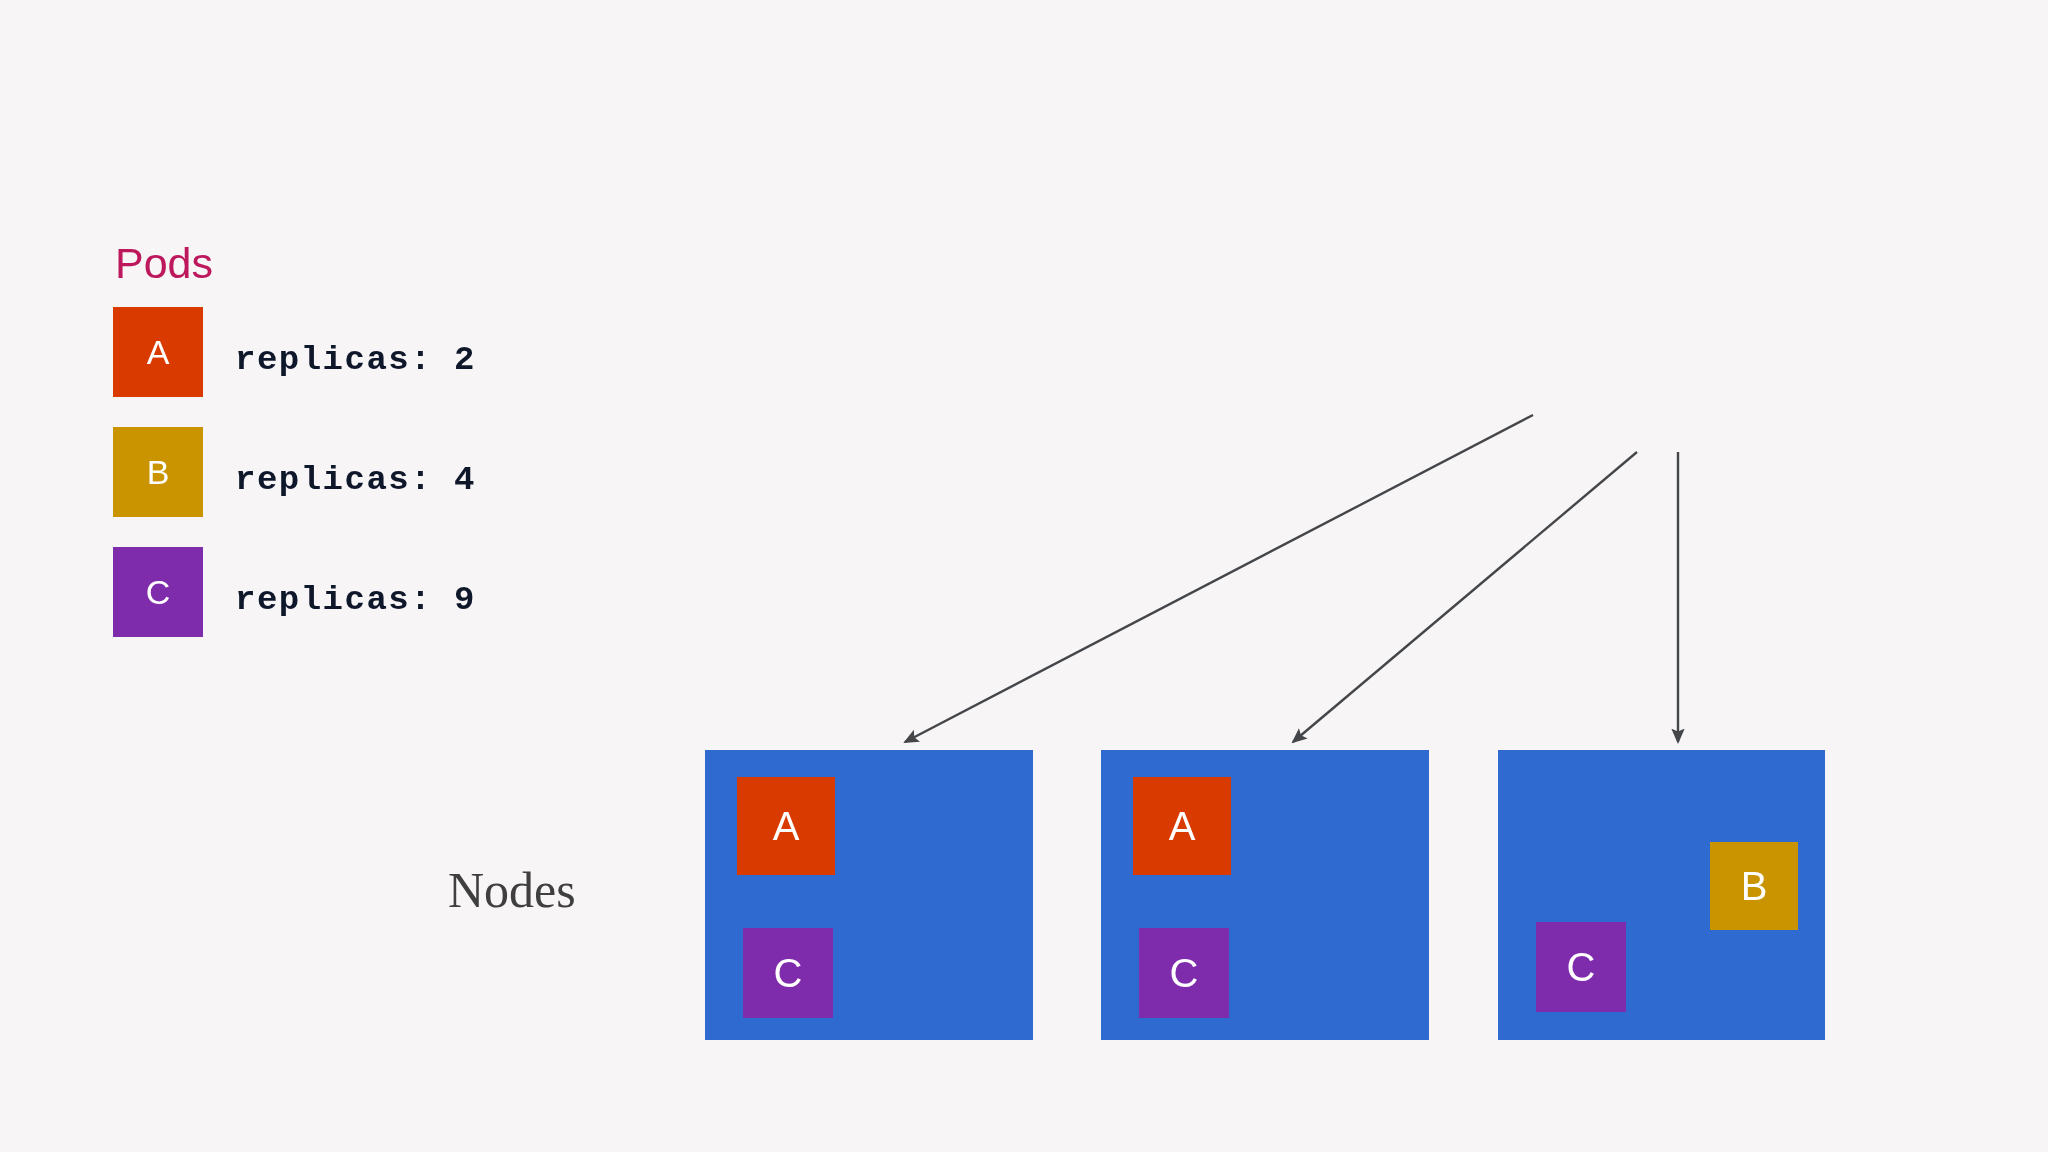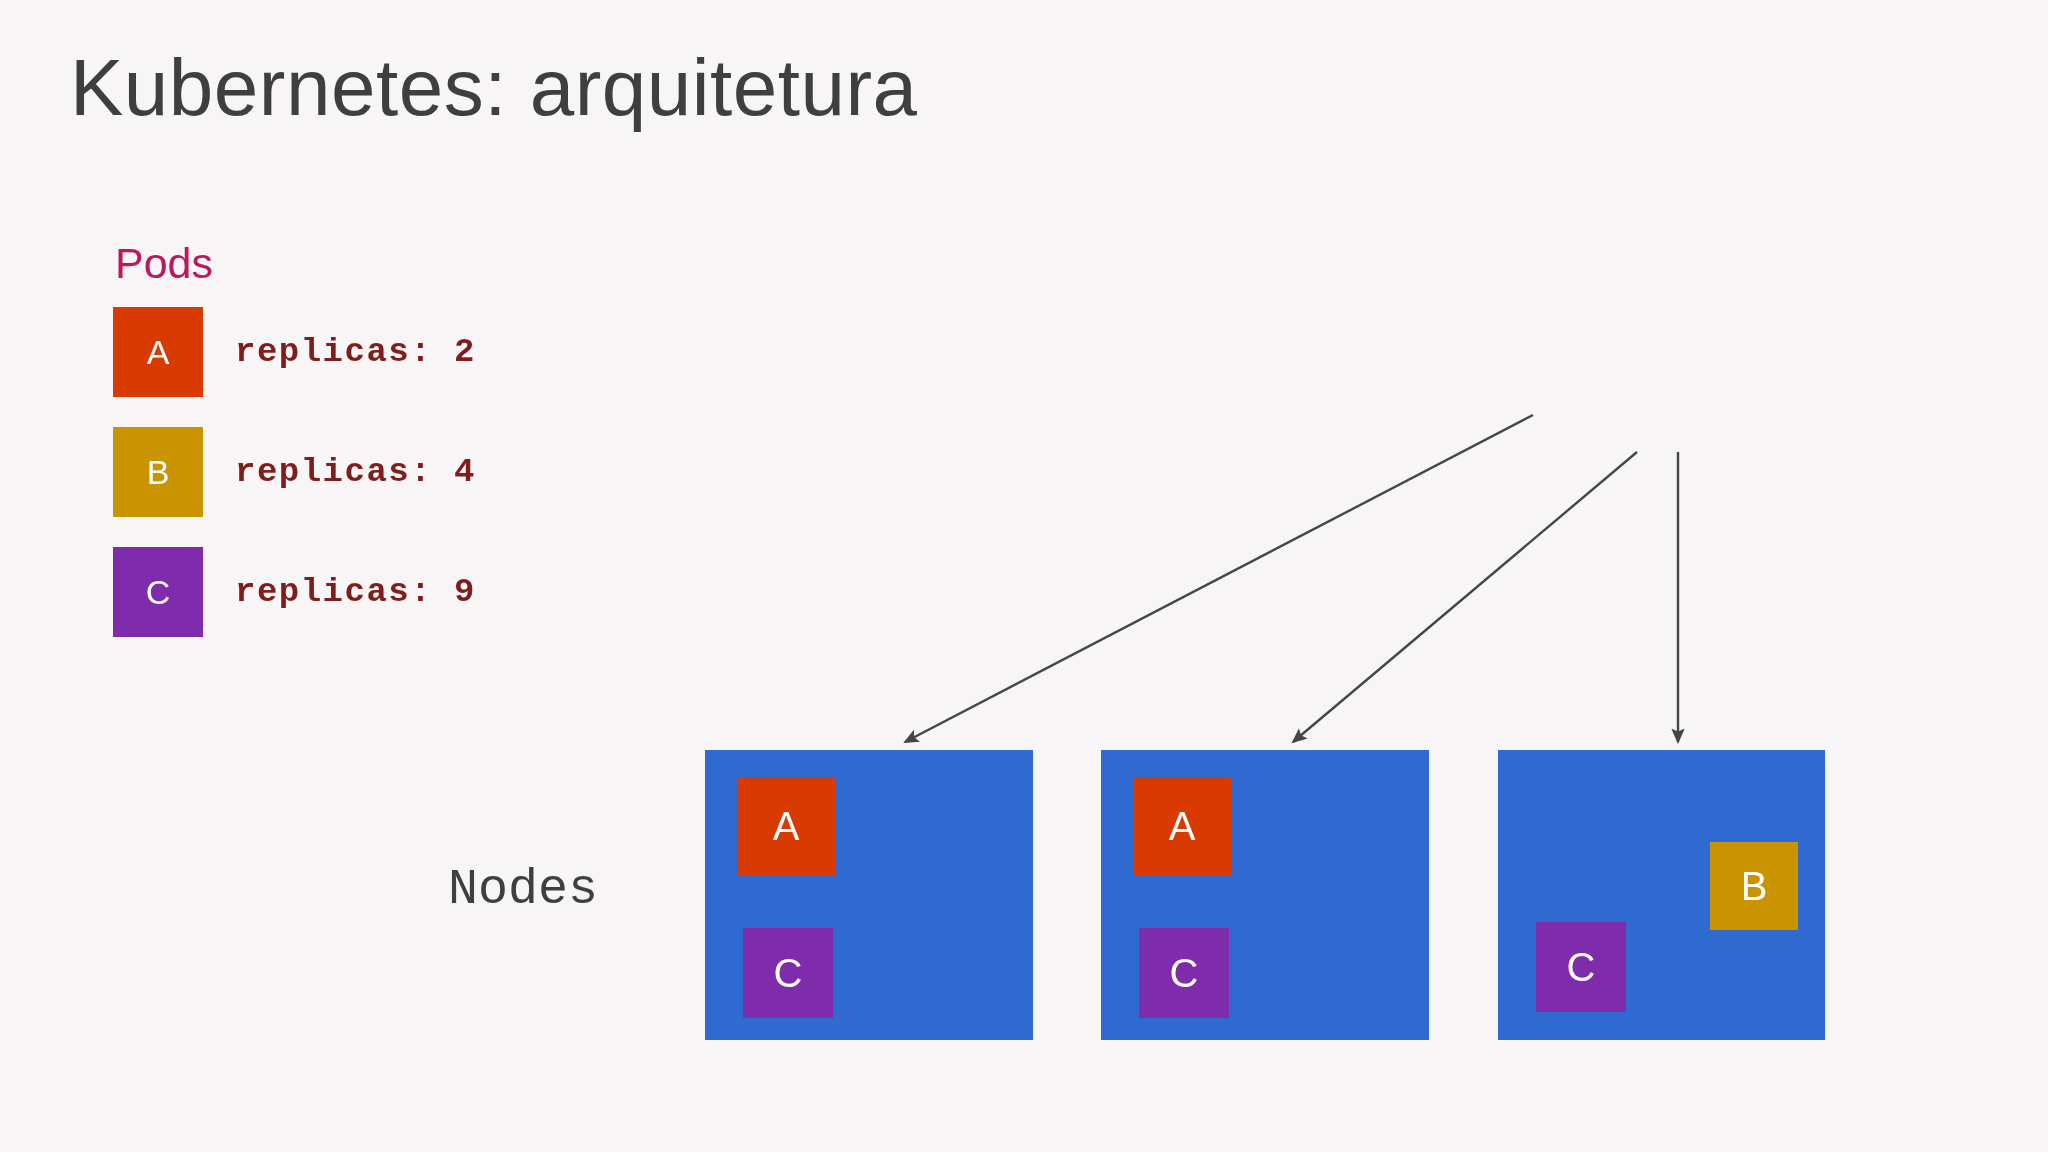--- a/index.html
+++ b/index.html
@@ -61,29 +61,29 @@
     justify-content: center;
     color: #ffffff;
     font-family: "Liberation Sans", sans-serif;
     font-weight: 300;
     font-size: 34px;
     line-height: 1;
   }
   .legend-text {
     position: absolute;
     left: 122px;
-    top: 0;
+    top: 8px;
     height: 90px;
     display: flex;
     align-items: center;
     font-family: "Liberation Mono", "DejaVu Sans Mono", monospace;
     font-weight: bold;
     font-size: 34px;
     letter-spacing: 1.5px;
-    color: #7f1d1d;
+    color: #0f172a;
     white-space: pre;
   }
 
   
   #master-box {
     position: absolute;
     left: 1535px;
     top: 224px;
     width: 290px;
     height: 225px;
@@ -98,21 +98,21 @@
     line-height: 1;
     color: #ffffff;
     letter-spacing: 0.5px;
   }
 
   
   #nodes-label {
     position: absolute;
     left: 448px;
     top: 865px;
-    font-family: Liberation Mono, monospace;
+    font-family: Liberation Serif, serif;
     font-weight: 300;
     font-size: 50px;
     line-height: 1;
     color: #3f3f3f;
     white-space: nowrap;
   }
 
   
   .node-box {
     position: absolute;
@@ -139,21 +139,20 @@
     width: 2048px;
     height: 1152px;
     pointer-events: none;
   }
 </style>
 </head>
 <body>
 
 <div id="slide" style="background: rgb(247, 245, 246);">
 
-  <div id="slide-title" style="color: rgb(63, 63, 63);">Kubernetes: arquitetura</div>
 
   <div id="pods-legend">
     <div id="pods-heading" style="color: #be185d;">Pods</div>
 
     <div class="legend-row">
       <div class="legend-swatch" style="background: rgb(217, 58, 0);">A</div>
       <div class="legend-text">replicas: 2</div>
     </div>
 
     <div class="legend-row">

